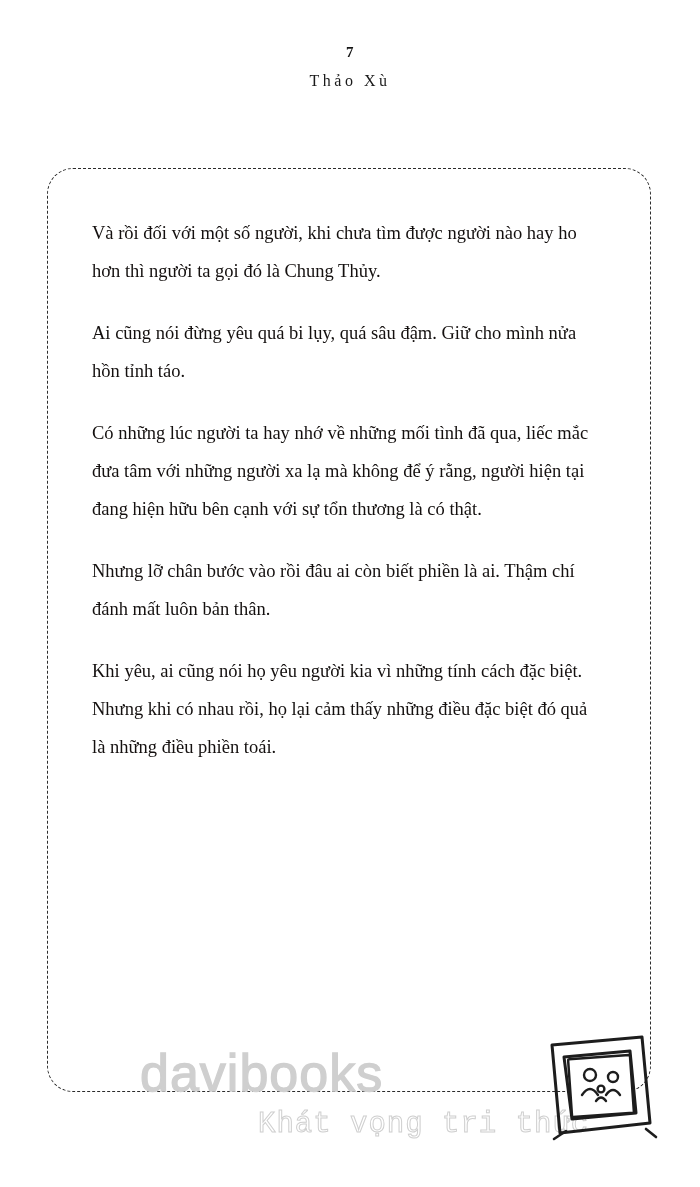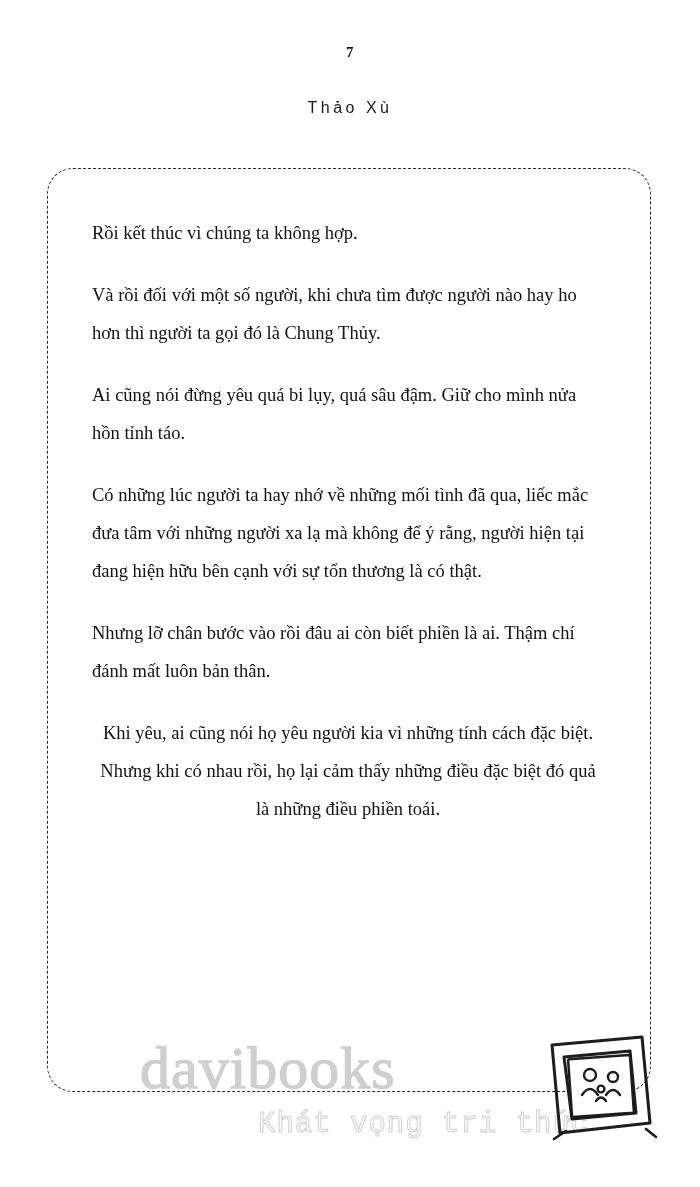--- a/index.html
+++ b/index.html
@@ -31,25 +31,24 @@
     font-weight: bold;
     color: #141414;
     letter-spacing: 0.5px;
   }
   .author-name {
     position: absolute;
     top: 72px;
     left: 0;
     right: 0;
     text-align: center;
-    font-family: Liberation Sans, sans-serif;
+    font-family: Liberation Serif, serif;
     font-size: 16px;
     color: #1a1a1a;
     letter-spacing: 3.5px;
-    margin-top: 27px;
   }
   
   .content-frame {
     position: absolute;
     left: 47px;
     top: 168px;
     width: 604px;
     height: 924px;
     border: 1.5px dashed #2b2b2b;
     border-radius: 26px;
@@ -63,38 +62,37 @@
     font-family: "Liberation Serif", serif;
     font-size: 18.5px;
     line-height: 38px;
     color: #14100f;
   }
   .body-text p {
     margin: 0 0 24px 0;
   }
   .body-text p:last-child {
     margin-bottom: 0;
-    text-align: center;
   }
 
   
   .watermark {
     position: absolute;
     left: 0;
     right: 0;
     bottom: 26px;
     height: 160px;
     pointer-events: none;
   }
   .wm-word {
     position: absolute;
     left: 140px;
     bottom: 58px;
-    font-family: Liberation Serif, serif;
-    font-size: 60px;
+    font-family: Liberation Sans, sans-serif;
+    font-size: 52px;
     letter-spacing: 1px;
     color: transparent;
     -webkit-text-stroke: 1.3px #cfcfcf;
     text-shadow: 0 0 0 #cfcfcf;
   }
   .wm-sub {
     position: absolute;
     left: 258px;
     bottom: 20px;
     font-family: Liberation Mono, monospace;
@@ -115,21 +113,20 @@
 <body>
 
 <div class="page">
 
   <div class="page-number">7</div>
   <div class="author-name">Thảo Xù</div>
 
   <div class="content-frame"></div>
 
   <div class="body-text">
-    <p>Rồi kết thúc vì chúng ta không hợp.</p>
     <p>Và rồi đối với một số người, khi chưa tìm được người nào hay ho hơn thì người ta gọi đó là Chung Thủy.</p>
     <p>Ai cũng nói đừng yêu quá bi lụy, quá sâu đậm. Giữ cho mình nửa hồn tỉnh táo.</p>
     <p>Có những lúc người ta hay nhớ về những mối tình đã qua, liếc mắc đưa tâm với những người xa lạ mà không để ý rằng, người hiện tại đang hiện hữu bên cạnh với sự tổn thương là có thật.</p>
     <p>Nhưng lỡ chân bước vào rồi đâu ai còn biết phiền là ai. Thậm chí đánh mất luôn bản thân.</p>
     <p>Khi yêu, ai cũng nói họ yêu người kia vì những tính cách đặc biệt. Nhưng khi có nhau rồi, họ lại cảm thấy những điều đặc biệt đó quả là những điều phiền toái.</p>
   </div>
 
   <div class="watermark">
     <div class="wm-word">davibooks</div>
     <div class="wm-sub">Khát vọng tri thức</div>

